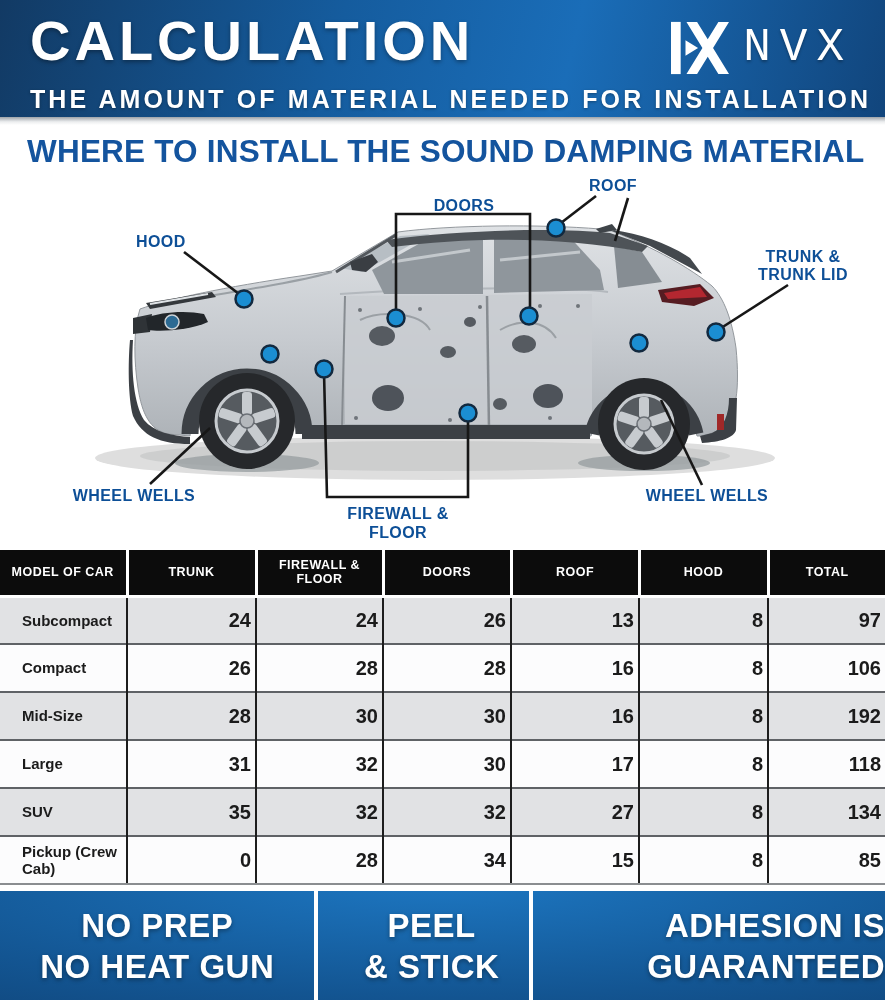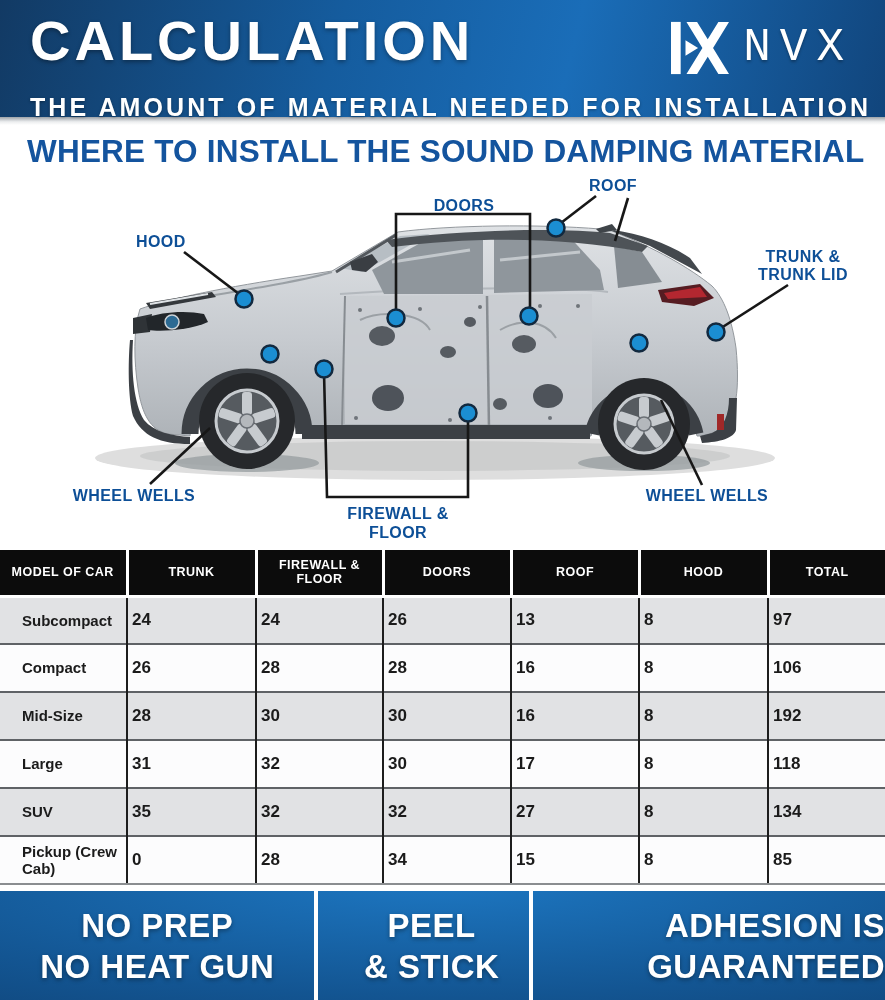--- a/index.html
+++ b/index.html
@@ -7,40 +7,40 @@
 
   
   .top{height:117px;box-sizing:border-box;padding:13px 30px 0 30px;color:#fff;
        background:linear-gradient(104deg,#123a64 0%,#155c9e 38%,#1a6db8 64%,#11457c 100%);}
   .title-row{display:flex;justify-content:space-between;align-items:flex-start;}
   .top h1{margin:0;font-size:56px;line-height:55px;font-weight:bold;letter-spacing:4px;
           text-shadow:0 2px 4px rgba(0,0,0,.35);}
   .logo{display:flex;align-items:center;gap:12px;margin-top:6px;margin-right:2px;}
   .logo-text{font-family:Liberation Mono, monospace;font-size:46px;line-height:1;letter-spacing:9px;
              font-weight:500;text-shadow:0 2px 3px rgba(0,0,0,.3);}
-  .subtitle{font-size:25px;font-weight:bold;letter-spacing:3.1px;margin-top:16px;white-space:nowrap;
+  .subtitle{font-size:25px;font-weight:bold;letter-spacing:3.1px;margin-top:8px;white-space:nowrap;
             text-shadow:0 1px 3px rgba(0,0,0,.35);}
   .divider{height:8px;background:linear-gradient(#9ea3a9,#eceeef 60%,#ffffff);}
 
   
   .install h2{margin:0;padding:10px 0 0 27px;font-size:31.5px;line-height:33px;font-weight:bold;
               color:#14549e;letter-spacing:.2px;}
   svg.car-fig{display:block;}
   .car-label{font-weight:bold;font-size:16px;fill:#0d4f97;letter-spacing:.4px;
              font-family:"Liberation Sans",sans-serif;}
   .callout{stroke:#171717;stroke-width:2.6;fill:none;}
   .dot{fill:#1b8ed2;stroke:#12293f;stroke-width:2.5;}
 
   
   table{width:885px;border-collapse:collapse;table-layout:fixed;margin-top:5px;}
   th{background:#0c0c0c;color:#fff;font-size:12.5px;font-weight:bold;letter-spacing:.5px;
      height:46px;padding:0 6px;box-sizing:border-box;border-bottom:3px solid #fff;}
   th + th{border-left:3px solid #fff;}
-  td{height:48px;box-sizing:border-box;font-weight:bold;font-size:17px;color:#1b1b1b;
-     text-align:left;padding:0 4px;vertical-align:middle;}
+  td{height:48px;box-sizing:border-box;font-weight:bold;font-size:20px;color:#1b1b1b;
+     text-align:right;padding:0 4px;vertical-align:middle;}
   td:first-child{text-align:left;padding-left:22px;font-size:15px;line-height:1.15;}
   td + td{border-left:2px solid #1d1d1d;}
   tbody tr + tr td{border-top:2px solid #5f6266;}
   tbody tr:last-child td{border-bottom:2px solid #8a8d90;}
   tbody tr:nth-child(odd){background:#e1e2e4;}
   tbody tr:nth-child(even){background:#fcfcfd;}
 
   
   .bottom{margin-top:6px;height:110px;display:flex;
           background:radial-gradient(120% 190% at 50% -10%,#1d77c2 0%,#135592 55%,#0e3c6c 100%);}

